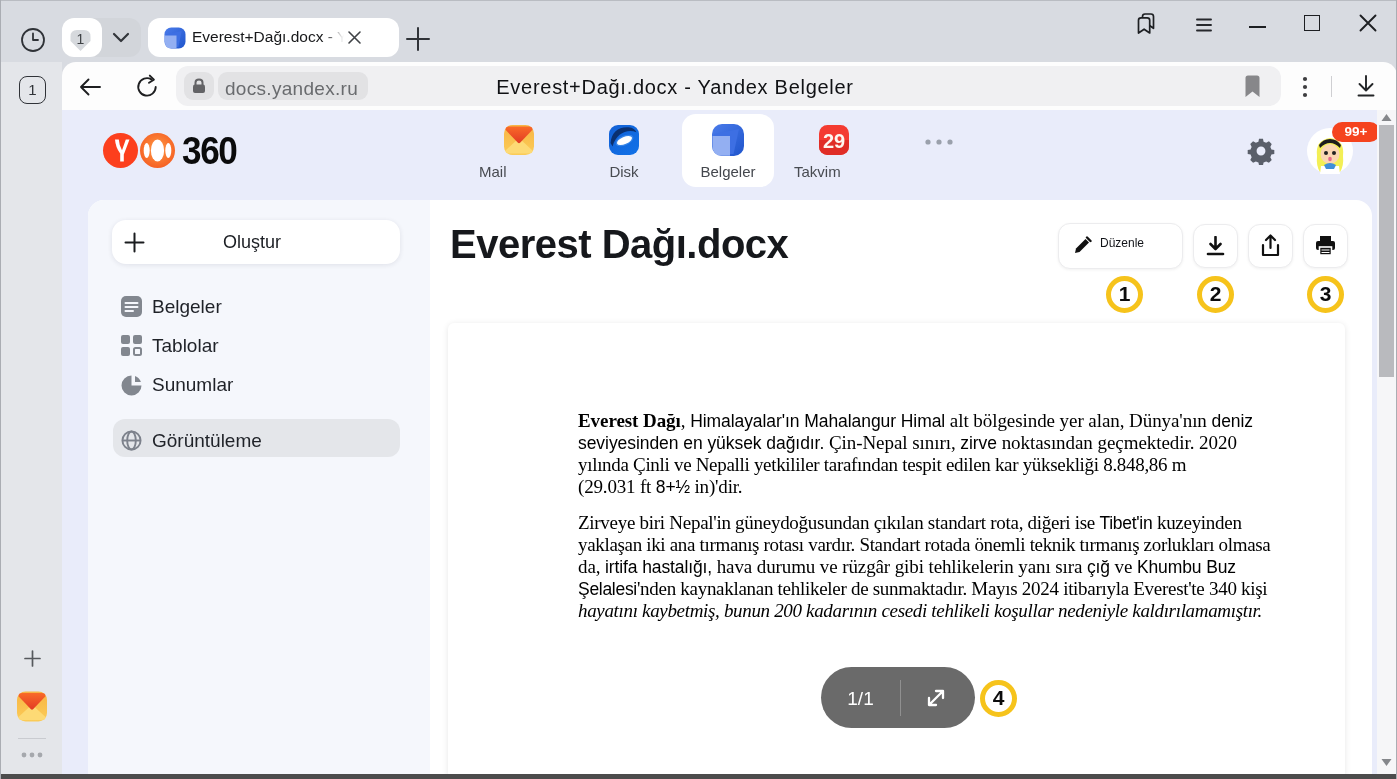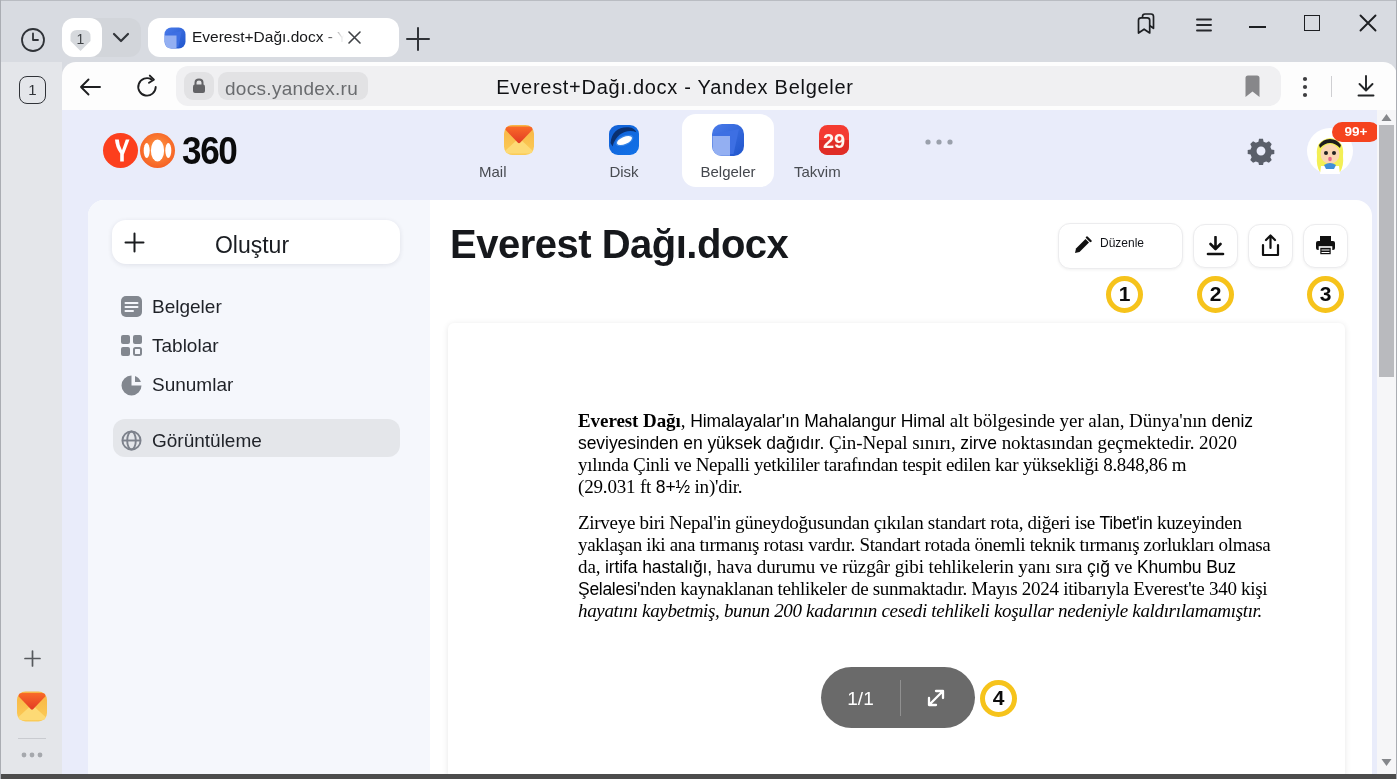--- a/index.html
+++ b/index.html
@@ -219,21 +219,21 @@
 </svg>
 <div class="abs" style="left:1332px;top:122px;width:48px;height:20px;background:#f5431e;border-radius:10px;text-align:center;line-height:20px;font-size:13.5px;font-weight:bold;color:#fff;">99+</div>
 
 <div class="abs" style="left:88px;top:200px;width:1284px;height:579px;background:#ffffff;border-radius:16px 16px 0 0;"></div>
 <div class="abs" style="left:88px;top:200px;width:342px;height:579px;background:#f5f7fc;border-radius:16px 0 0 0;"></div>
 
 <div class="abs" style="left:112px;top:220px;width:288px;height:44px;background:#ffffff;border-radius:14px;box-shadow:0 1px 5px rgba(30,30,60,0.10);"></div>
 <svg class="abs" style="left:124px;top:232px;" width="21" height="21" viewBox="0 0 21 21">
   <path d="M10.5 1.5 L10.5 19.5 M1.5 10.5 L19.5 10.5" stroke="#1a1c1f" stroke-width="2" stroke-linecap="round"></path>
 </svg>
-<div class="abs" style="left:112px;top:232px;width:280px;text-align:center;font-size:23px;color:#1a1d22;">Oluştur</div>
+<div class="abs" style="left:112px;top:232px;width:280px;text-align:center;font-size:18px;color:#1a1d22;">Oluştur</div>
 
 <svg class="abs" style="left:121px;top:296px;" width="21" height="21" viewBox="0 0 21 21">
   <rect width="21" height="21" rx="5" fill="#82878f"></rect>
   <path d="M4.5 7 L16.5 7 M4.5 11 L16.5 11 M4.5 15 L12 15" stroke="#f4f6fb" stroke-width="2" stroke-linecap="round"></path>
 </svg>
 <div class="abs" style="left:152px;top:296px;font-size:19px;color:#1f2228;">Belgeler</div>
 <svg class="abs" style="left:121px;top:335px;" width="21" height="21" viewBox="0 0 21 21">
   <rect x="0" y="0" width="9" height="9" rx="2" fill="#82878f"></rect>
   <rect x="12" y="0" width="9" height="9" rx="2" fill="#82878f"></rect>
   <rect x="0" y="12" width="9" height="9" rx="2" fill="#82878f"></rect>

